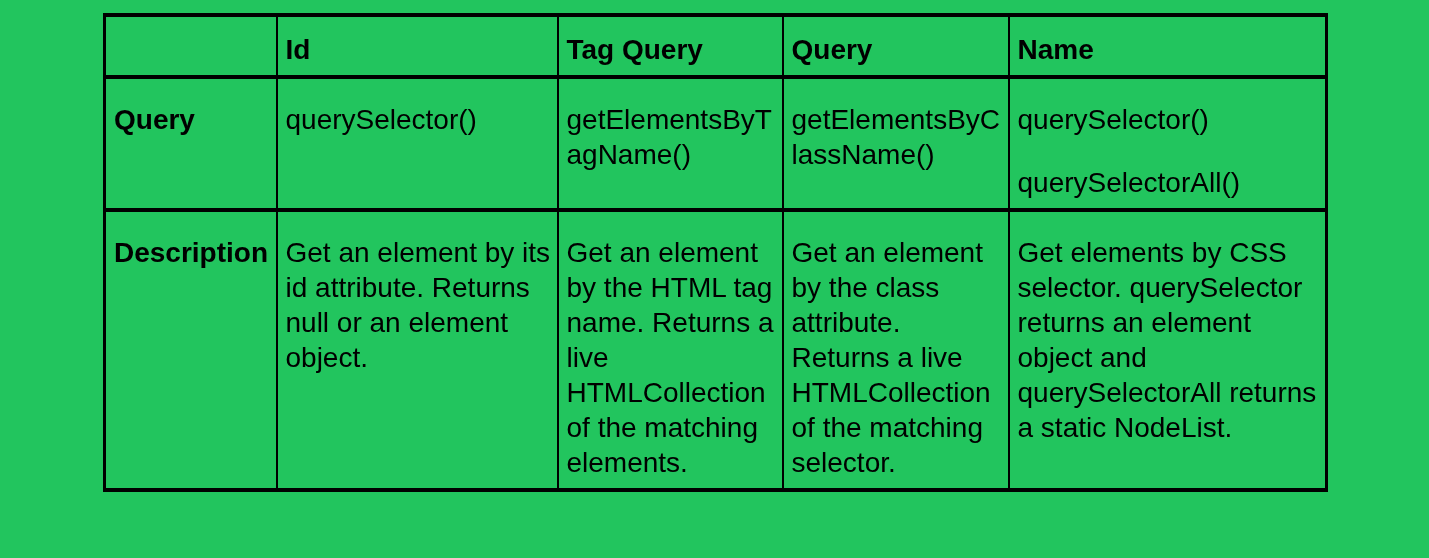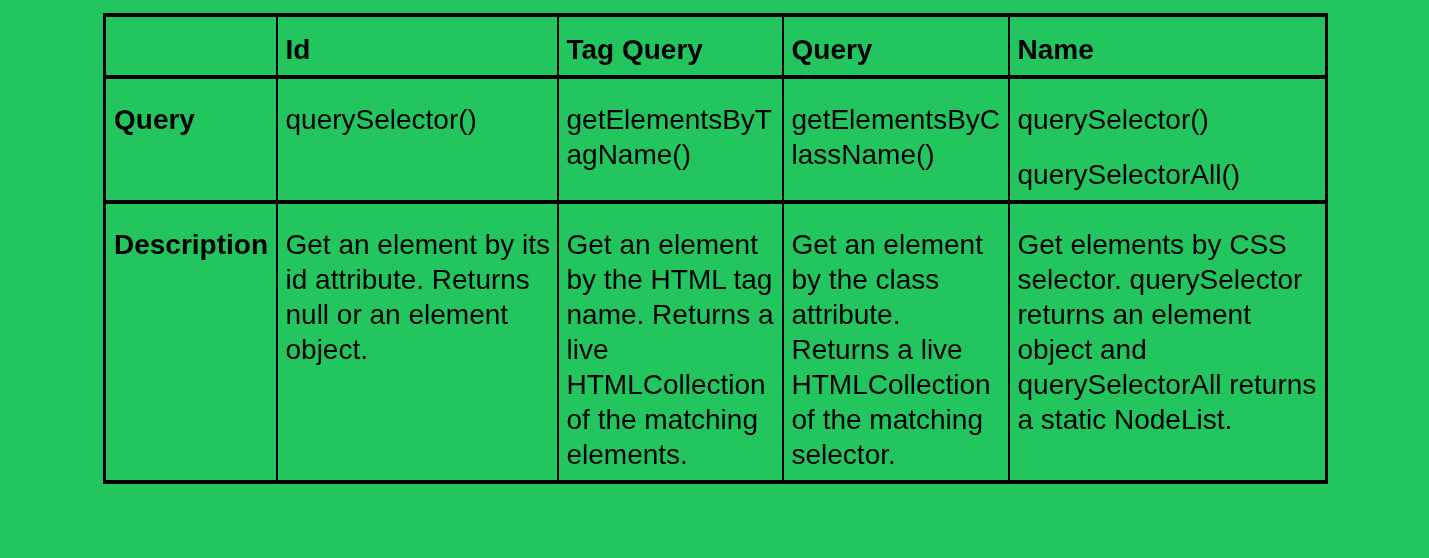--- a/index.html
+++ b/index.html
@@ -42,21 +42,21 @@
   }
   table.doc-table tr.header-row td {
     padding-top: 15px;
   }
   td .cell-text {
     margin: 0;
     overflow-wrap: break-word;
     word-wrap: break-word;
   }
   td .cell-text + .cell-text {
-    margin-top: 20px;
+    margin-top: 28px;
   }
   .bold {
     font-weight: bold;
   }
 </style>
 </head>
 <body>
 
 <div class="doc-canvas">
   <table class="doc-table">

